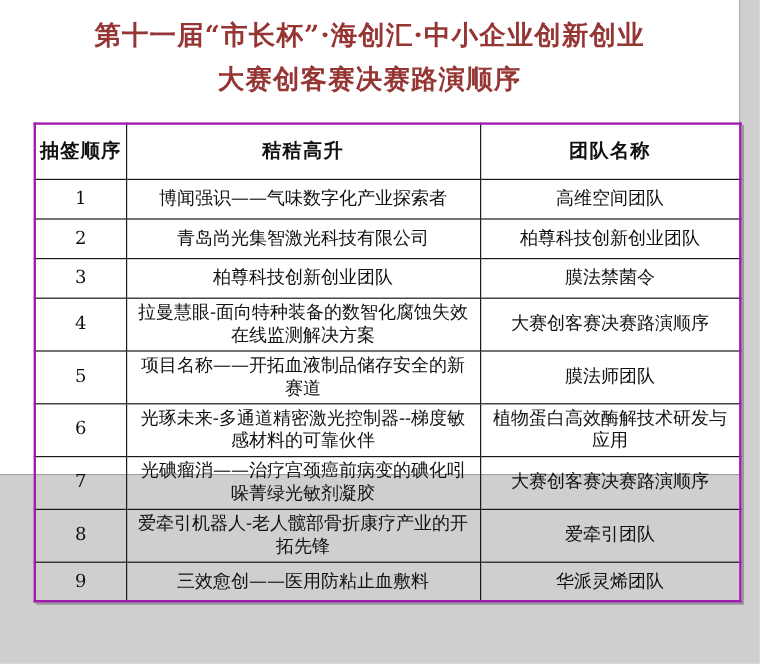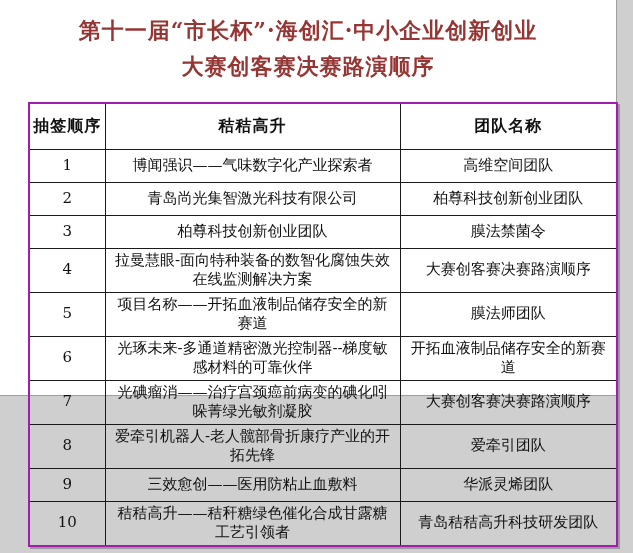--- a/index.html
+++ b/index.html
@@ -99,37 +99,32 @@
     <td>大赛创客赛决赛路演顺序</td>
   </tr>
         <tr>
     <td>5</td>
     <td>项目名称——开拓血液制品储存安全的新赛道</td>
     <td>膜法师团队</td>
   </tr>
         <tr>
     <td>6</td>
     <td>光琢未来-多通道精密激光控制器--梯度敏感材料的可靠伙伴</td>
-    <td>开拓血液制品储存安全的新赛道</td>
+    <td>植物蛋白高效酶解技术研发与应用</td>
   </tr>
         <tr>
     <td>7</td>
     <td>光碘瘤消——治疗宫颈癌前病变的碘化吲哚菁绿光敏剂凝胶</td>
     <td>大赛创客赛决赛路演顺序</td>
   </tr>
         <tr>
     <td>8</td>
     <td>爱牵引机器人-老人髋部骨折康疗产业的开拓先锋</td>
     <td>爱牵引团队</td>
   </tr>
         <tr>
     <td>9</td>
     <td>三效愈创——医用防粘止血敷料</td>
     <td>华派灵烯团队</td>
   </tr>
-        <tr>
-    <td>10</td>
-    <td>秸秸高升——秸秆糖绿色催化合成甘露糖工艺引领者</td>
-    <td>青岛秸秸高升科技研发团队</td>
-  </tr>
       </tbody>
   </table>
 </div>
 
 </body></html>

